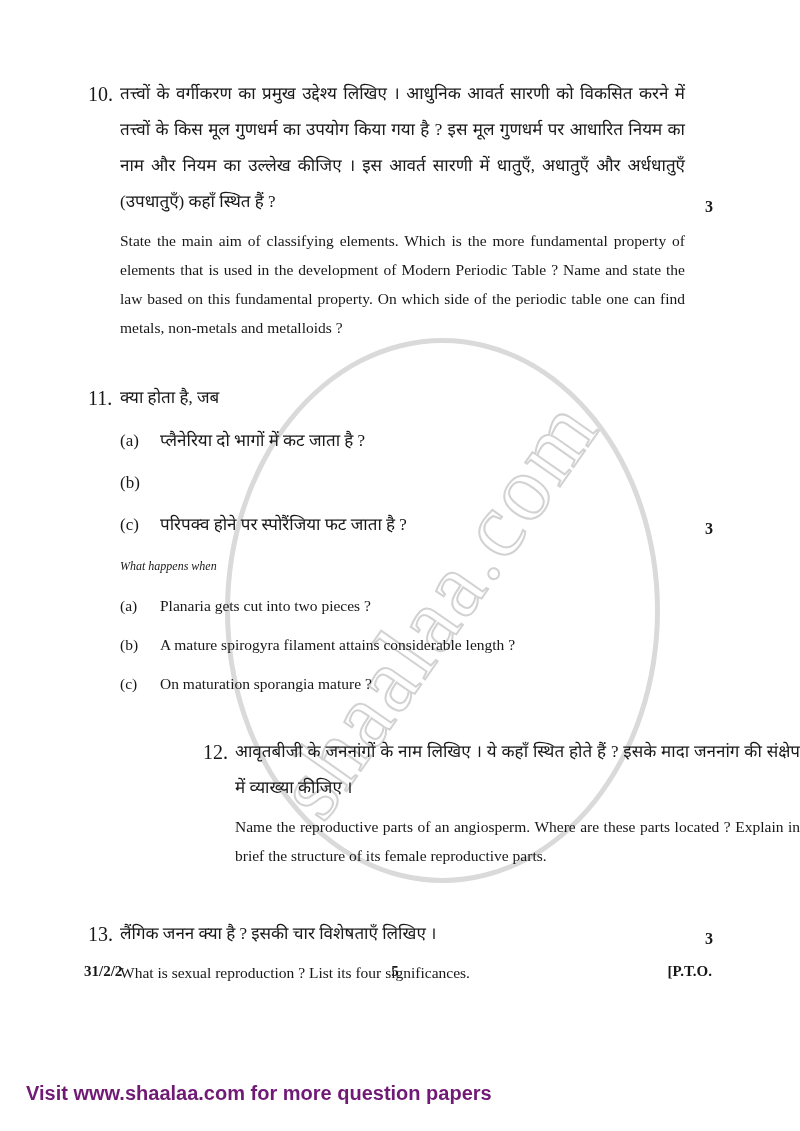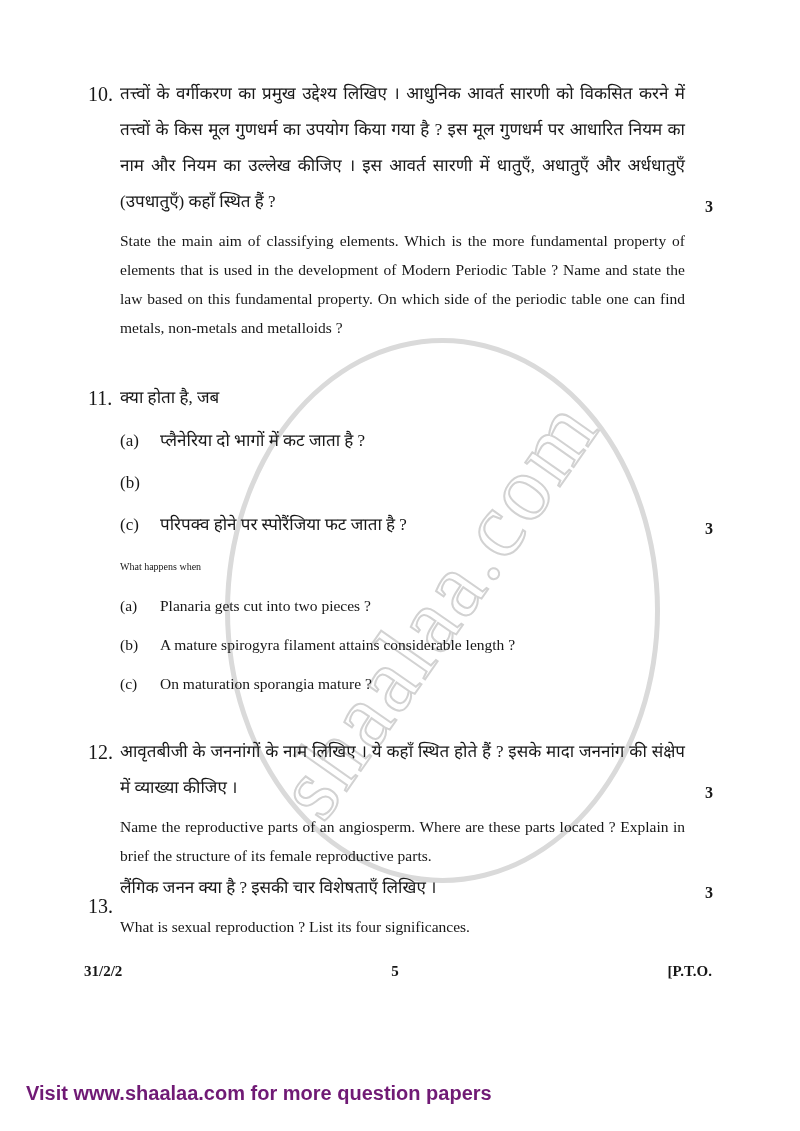--- a/index.html
+++ b/index.html
@@ -30,32 +30,32 @@
   
   .content{position:absolute;left:0;top:0;width:800px;padding-top:76px;z-index:1;}
   .qrow{display:flex;align-items:flex-start;padding-left:88px;}
   .qnum{width:32px;flex:none;font-size:20px;line-height:36px;}
   .qcontent{width:565px;flex:none;position:relative;}
   .hi-wrap{position:relative;}
   p{margin:0;}
   .hi{font-size:17px;line-height:36px;text-align:justify;}
   .en{font-size:15.5px;line-height:29px;text-align:justify;margin-top:6px;}
   .intro-hi{font-size:17px;line-height:36px;}
-  .intro-en{font-size:10px;line-height:29px;margin-top:10px;}
+  .intro-en{font-size:12px;line-height:29px;margin-top:10px;font-style:italic;}
   .item{display:flex;}
   .item .lbl{width:40px;flex:none;}
   .item.hi-item{font-size:17px;line-height:34px;margin-top:8px;}
   .item.en-item{font-size:15.5px;line-height:29px;margin-top:10px;}
   .marks{
     position:absolute;right:-28px;bottom:4px;
     font-weight:bold;font-size:16px;line-height:18px;
   }
   .q11{margin-top:38px;}
-  .q12{margin-top:36px;}
-  .q13{align-items:center;}
+  .q12{margin-top:36px;justify-content:flex-end;}
+  .q13{margin-top:46px;}
   
   .footer{
     position:absolute;left:84px;right:88px;top:963px;
     display:flex;justify-content:space-between;align-items:baseline;
     font-weight:bold;font-size:15px;z-index:1;gap:20px;
   }
   
   .banner{
     position:absolute;left:26px;top:1082px;z-index:1;
     font-family:"Liberation Sans","DejaVu Sans",sans-serif;

